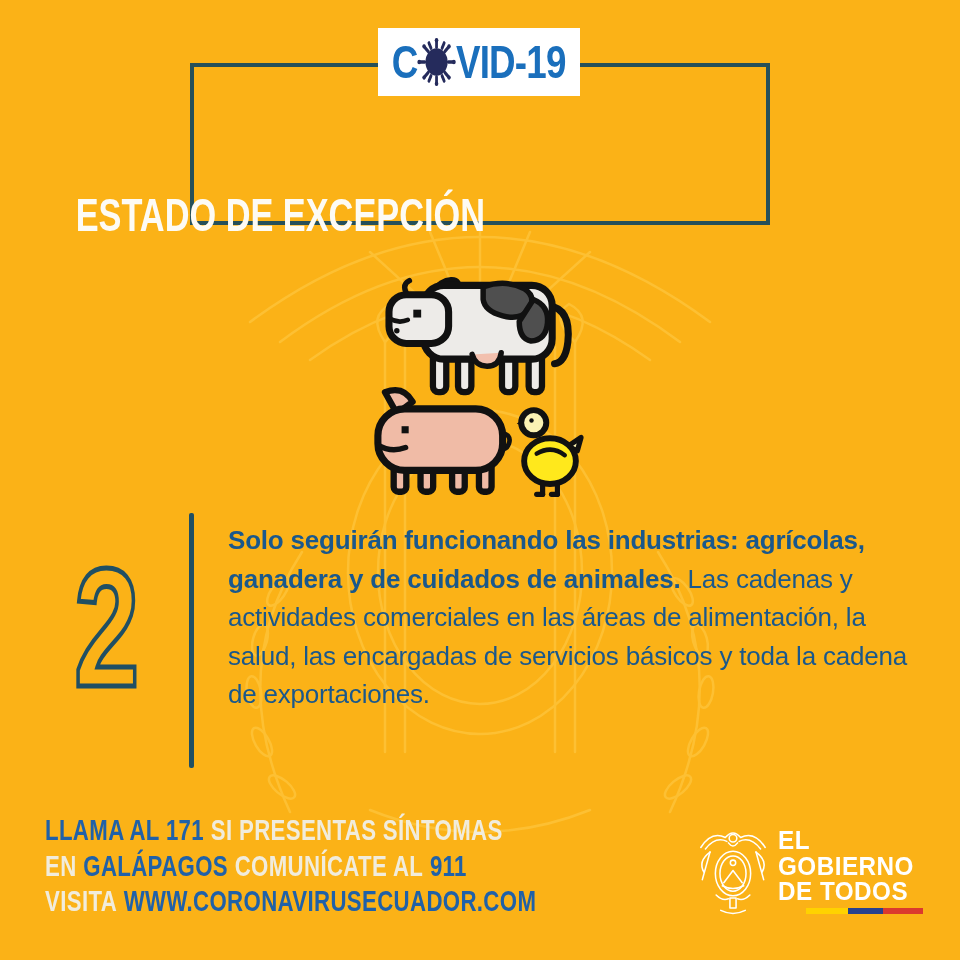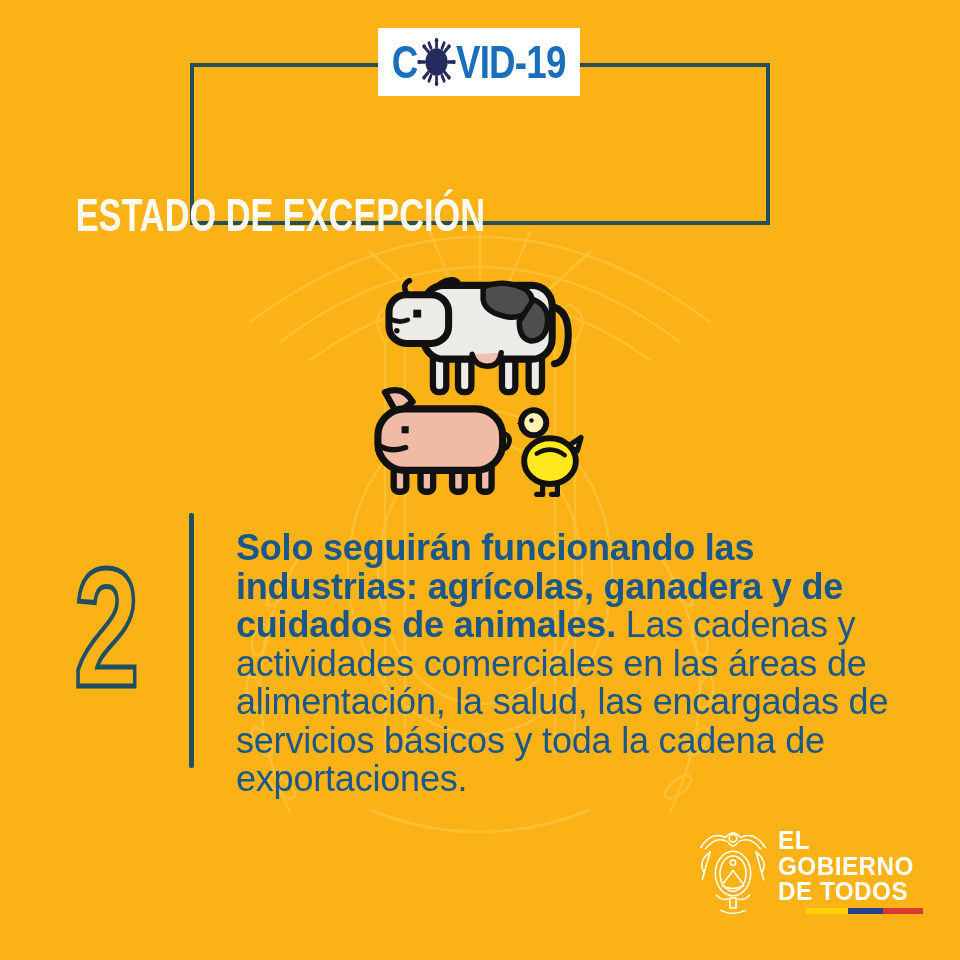--- a/index.html
+++ b/index.html
@@ -30,22 +30,22 @@
   .cow{position:absolute;left:378px;top:266px;width:204px;height:136px;}
   .pig{position:absolute;left:370px;top:386px;width:150px;height:112px;}
   .chick{position:absolute;left:516px;top:404px;width:68px;height:95px;}
 
   
   .measure-number-wrap{position:absolute;left:74px;top:548px;z-index:1;}
   .measure-number{display:inline-block;transform:scaleX(.7);transform-origin:left top;
     font-size:168px;line-height:160px;font-weight:bold;color:transparent;
     -webkit-text-stroke:5px var(--accent-teal,#204F63);}
   .divider{position:absolute;left:189px;top:513px;width:5px;height:255px;background:var(--accent-teal,#204F63);border-radius:2px;}
-  .measure-text{position:absolute;left:228px;top:521px;width:692px;margin:8px;
-    font-size:36px;line-height:38.5px;letter-spacing:-.2px;color:var(--body-blue,#1A588C);}
+  .measure-text{position:absolute;left:228px;top:521px;width:692px;margin:0;
+    font-size:26px;line-height:38.5px;letter-spacing:-.2px;color:var(--body-blue,#1A588C);}
   .measure-text strong{font-weight:bold;color:var(--body-blue,#1A588C);}
 
   
   .hotline{position:absolute;left:45px;top:812px;}
   .hl-line{display:block;transform:scaleX(.74);transform-origin:left top;white-space:nowrap;
     font-size:30px;line-height:35.5px;font-weight:bold;letter-spacing:.5px;}
   .hl-line .seg{margin-right:9px;}
   .hl-line .seg:last-child{margin-right:0;}
   .c-blue{color:var(--hotline-blue,#2061A8);}
   .c-cream{color:var(--hotline-cream,#F1ECDC);}
@@ -178,20 +178,31 @@
     <line x1="36" y1="121" x2="28" y2="121" stroke="var(--outline-black,#111)" stroke-width="7"></line>
     <line x1="56" y1="121" x2="48" y2="121" stroke="var(--outline-black,#111)" stroke-width="7"></line>
   </svg>
 
   <div class="measure-number-wrap">
     <span class="measure-number">2</span>
   </div>
   <div class="divider"></div>
   <p class="measure-text"><strong>Solo seguirán funcionando las industrias: agrícolas, ganadera y de cuidados de animales.</strong> <span>Las cadenas y actividades comerciales en las áreas de alimentación, la salud, las encargadas de servicios básicos y toda la cadena de exportaciones.</span></p>
 
+  <div class="hotline">
+    <div class="hl-line">
+      <span class="seg c-blue">LLAMA AL 171</span><span class="seg c-cream">SI PRESENTAS SÍNTOMAS</span>
+    </div>
+    <div class="hl-line">
+      <span class="seg c-cream">EN</span><span class="seg c-blue">GALÁPAGOS</span><span class="seg c-cream">COMUNÍCATE AL</span><span class="seg c-blue">911</span>
+    </div>
+    <div class="hl-line">
+      <span class="seg c-cream">VISITA</span><span class="seg c-blue">WWW.CORONAVIRUSECUADOR.COM</span>
+    </div>
+  </div>
 
   <div class="gov-logo">
     <svg class="arms" viewBox="0 0 100 120" fill="none" stroke="var(--logo-white,#FFF)" stroke-width="2" stroke-linecap="round" stroke-linejoin="round">
       <path d="M8,28 Q22,6 40,15 Q50,3 60,15 Q78,6 92,28"></path>
       <path d="M14,30 Q27,13 42,20"></path>
         <path d="M58,20 Q73,13 86,30"></path>
       <circle cx="50" cy="16" r="5"></circle>
       <path d="M44,22 Q50,30 56,22"></path>
       <path d="M20,34 L10,70"></path>
         <path d="M20,34 Q4,46 12,60"></path>

